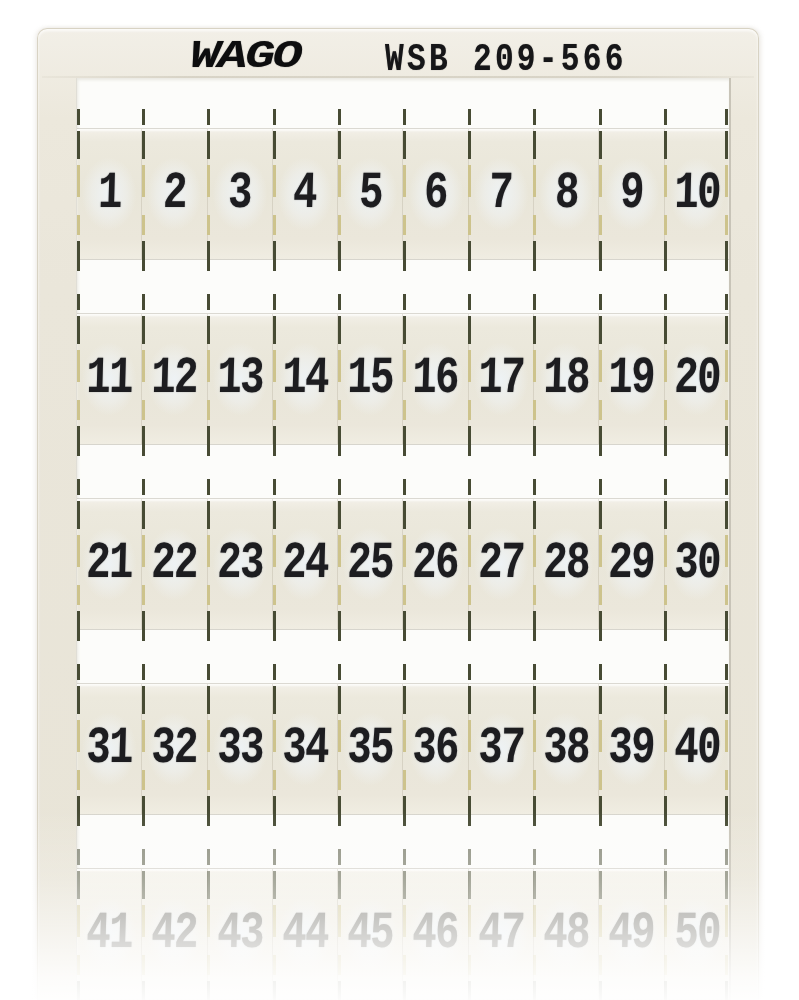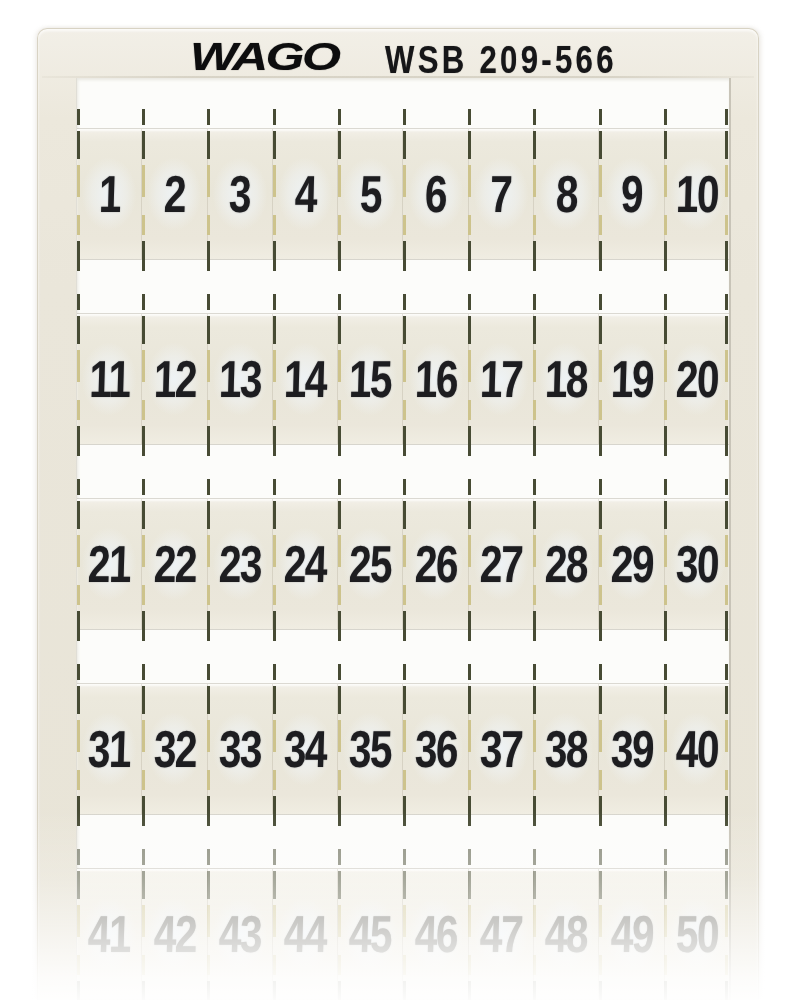--- a/index.html
+++ b/index.html
@@ -11,21 +11,21 @@
     --num:#1d1d20;
     --num-faded:#92918b;
     --bg:#ffffff;
   }
   html,body{margin:0;padding:0;}
   body{
     width:799px;height:1000px;overflow:hidden;
     background:var(--bg);
     font-family:"Liberation Sans", sans-serif;
   }
-  #stage{position:relative;width:799px;height:1000px;background:var(--bg);overflow:hidden;}
+  #stage{position:relative;width:799px;height:1000px;background:var(--bg);overflow:hidden;font-family:Liberation Mono, monospace;}
 
   
   .card{
     position:absolute;left:37px;top:28px;width:720px;height:972px;
     background:linear-gradient(180deg,var(--card-hi) 0px,#ece8dc 90px,var(--card) 260px,#e8e4d7 100%);
     border:1px solid #d8d3c4;
     border-bottom:none;
     border-radius:10px 10px 0 0;
     box-shadow:inset 0 2px 3px rgba(255,255,255,.8), 2px 0 4px rgba(160,152,128,.18), -2px 0 4px rgba(160,152,128,.14);
   }

